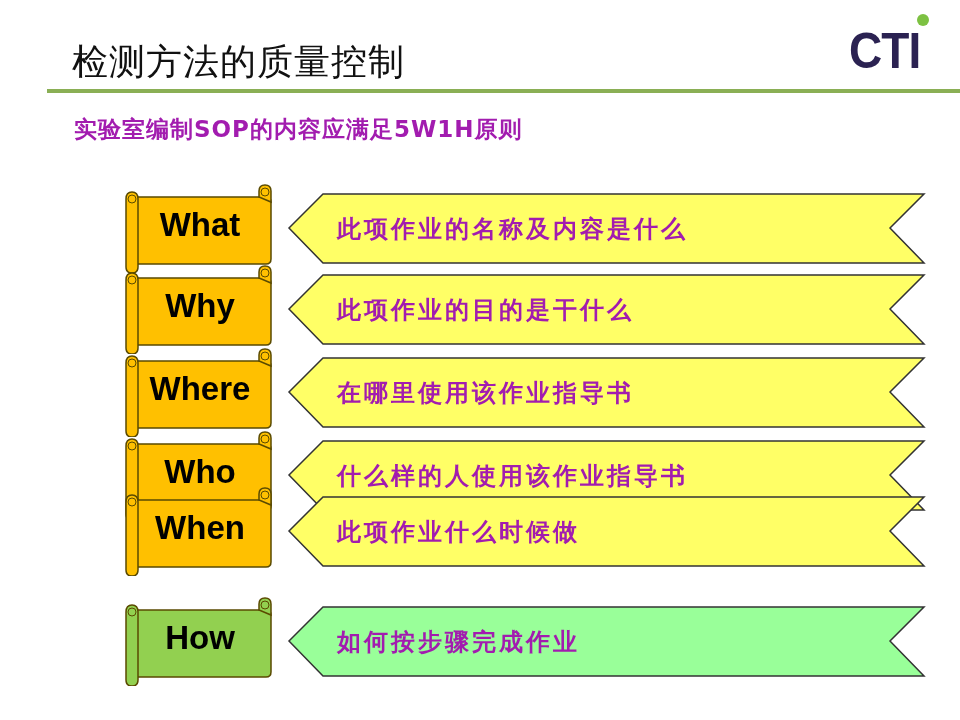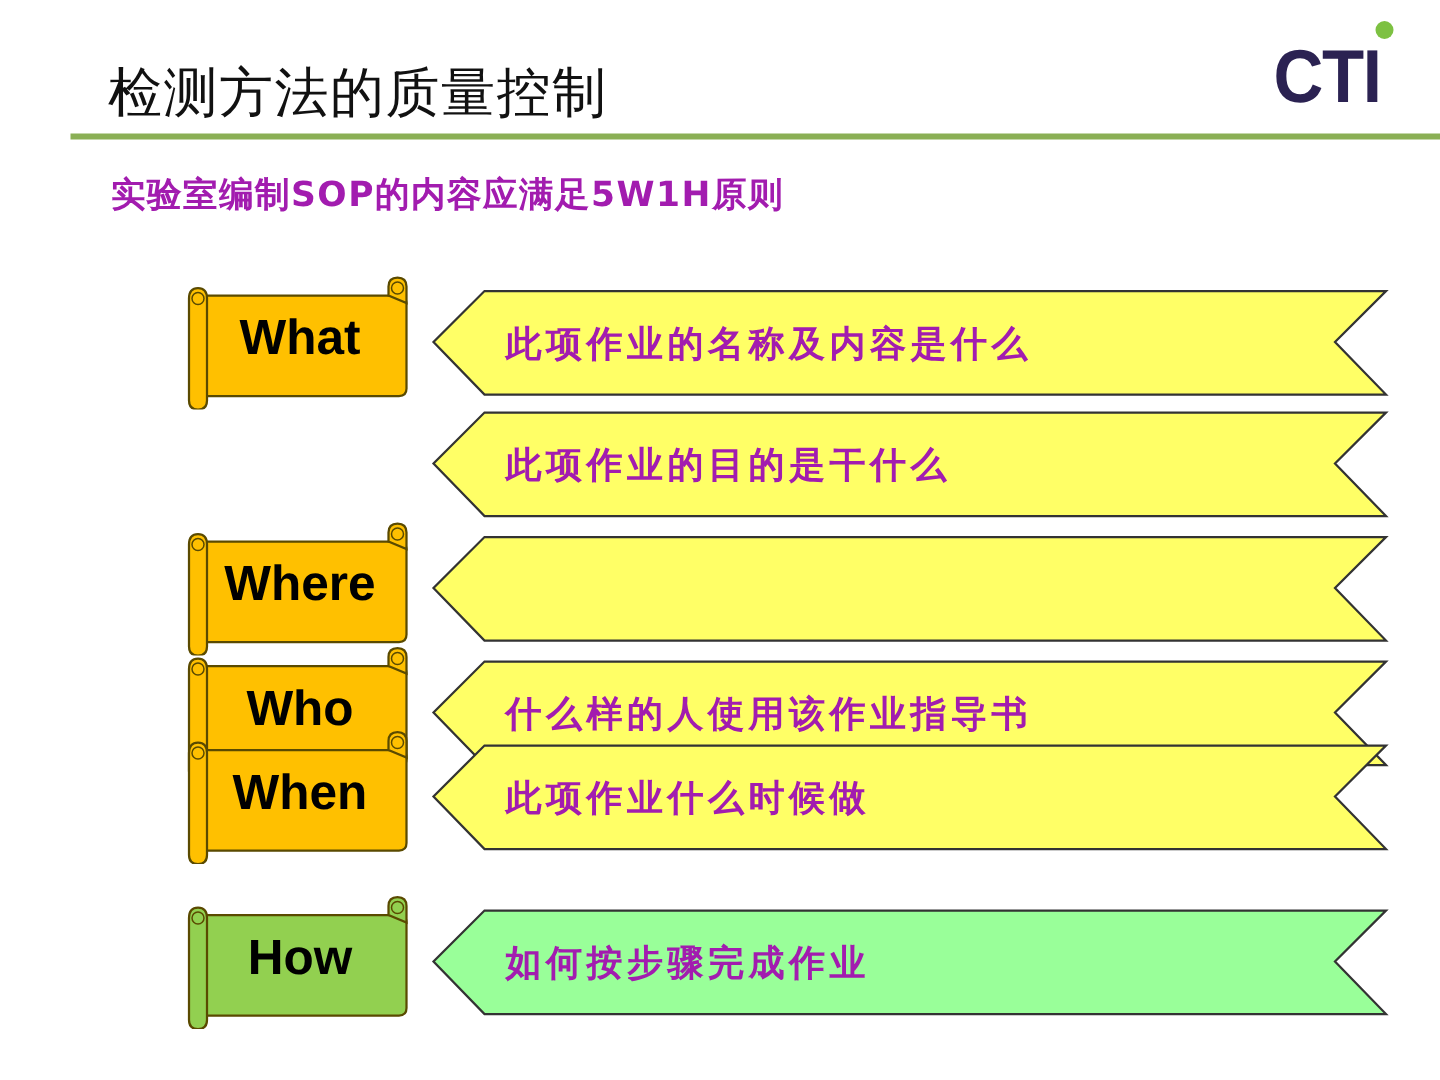--- a/index.html
+++ b/index.html
@@ -81,20 +81,30 @@
       <div class="scroll-label">What</div>
     </div>
     <div class="banner">
       <svg width="640" height="72" viewBox="0 0 640 72">
         <polygon class="banner-fill" points="36,1 637,1 603,35 637,70 36,70 2,35" stroke="#333333" stroke-width="1.5" fill="#ffff66"></polygon>
       </svg>
       <div class="banner-text">此项作业的名称及内容是什么</div>
     </div>
   </div>
     <div class="row" style="top: 264px;">
+    <div class="scroll">
+      <svg width="155" height="90" viewBox="0 0 155 90">
+        <path class="scroll-body" d="M12 14 H145 Q150 14 150 19 V76 Q150 81 145 81 H12 Z" stroke="#5a4a00" stroke-width="1.5" fill="#ffc000"></path>
+        <path class="scroll-fill" d="M138 14 V8 Q138 2 144 2 Q150 2 150 8 V19 Z" stroke="#5a4a00" stroke-width="1.5" fill="#ffc000"></path>
+        <circle class="scroll-fill" cx="144" cy="9" r="4" stroke="#5a4a00" stroke-width="1" fill="#ffc000"></circle>
+        <path class="scroll-fill" d="M5 16 Q5 9 11 9 Q17 9 17 16 V84 Q17 90 11 90 Q5 90 5 84 Z" stroke="#5a4a00" stroke-width="1.5" fill="#ffc000"></path>
+        <circle class="scroll-fill" cx="11" cy="16" r="4" stroke="#5a4a00" stroke-width="1" fill="#ffc000"></circle>
+      </svg>
+      <div class="scroll-label">Why</div>
+    </div>
     <div class="banner">
       <svg width="640" height="72" viewBox="0 0 640 72">
         <polygon class="banner-fill" points="36,1 637,1 603,35 637,70 36,70 2,35" stroke="#333333" stroke-width="1.5" fill="#ffff66"></polygon>
       </svg>
       <div class="banner-text">此项作业的目的是干什么</div>
     </div>
   </div>
     <div class="row" style="top: 347px;">
     <div class="scroll">
       <svg width="155" height="90" viewBox="0 0 155 90">
@@ -103,20 +113,21 @@
         <circle class="scroll-fill" cx="144" cy="9" r="4" stroke="#5a4a00" stroke-width="1" fill="#ffc000"></circle>
         <path class="scroll-fill" d="M5 16 Q5 9 11 9 Q17 9 17 16 V84 Q17 90 11 90 Q5 90 5 84 Z" stroke="#5a4a00" stroke-width="1.5" fill="#ffc000"></path>
         <circle class="scroll-fill" cx="11" cy="16" r="4" stroke="#5a4a00" stroke-width="1" fill="#ffc000"></circle>
       </svg>
       <div class="scroll-label">Where</div>
     </div>
     <div class="banner">
       <svg width="640" height="72" viewBox="0 0 640 72">
         <polygon class="banner-fill" points="36,1 637,1 603,35 637,70 36,70 2,35" stroke="#333333" stroke-width="1.5" fill="#ffff66"></polygon>
       </svg>
+      <div class="banner-text">在哪里使用该作业指导书</div>
     </div>
   </div>
     <div class="row" style="top: 430px;">
     <div class="scroll">
       <svg width="155" height="90" viewBox="0 0 155 90">
         <path class="scroll-body" d="M12 14 H145 Q150 14 150 19 V76 Q150 81 145 81 H12 Z" stroke="#5a4a00" stroke-width="1.5" fill="#ffc000"></path>
         <path class="scroll-fill" d="M138 14 V8 Q138 2 144 2 Q150 2 150 8 V19 Z" stroke="#5a4a00" stroke-width="1.5" fill="#ffc000"></path>
         <circle class="scroll-fill" cx="144" cy="9" r="4" stroke="#5a4a00" stroke-width="1" fill="#ffc000"></circle>
         <path class="scroll-fill" d="M5 16 Q5 9 11 9 Q17 9 17 16 V84 Q17 90 11 90 Q5 90 5 84 Z" stroke="#5a4a00" stroke-width="1.5" fill="#ffc000"></path>
         <circle class="scroll-fill" cx="11" cy="16" r="4" stroke="#5a4a00" stroke-width="1" fill="#ffc000"></circle>

